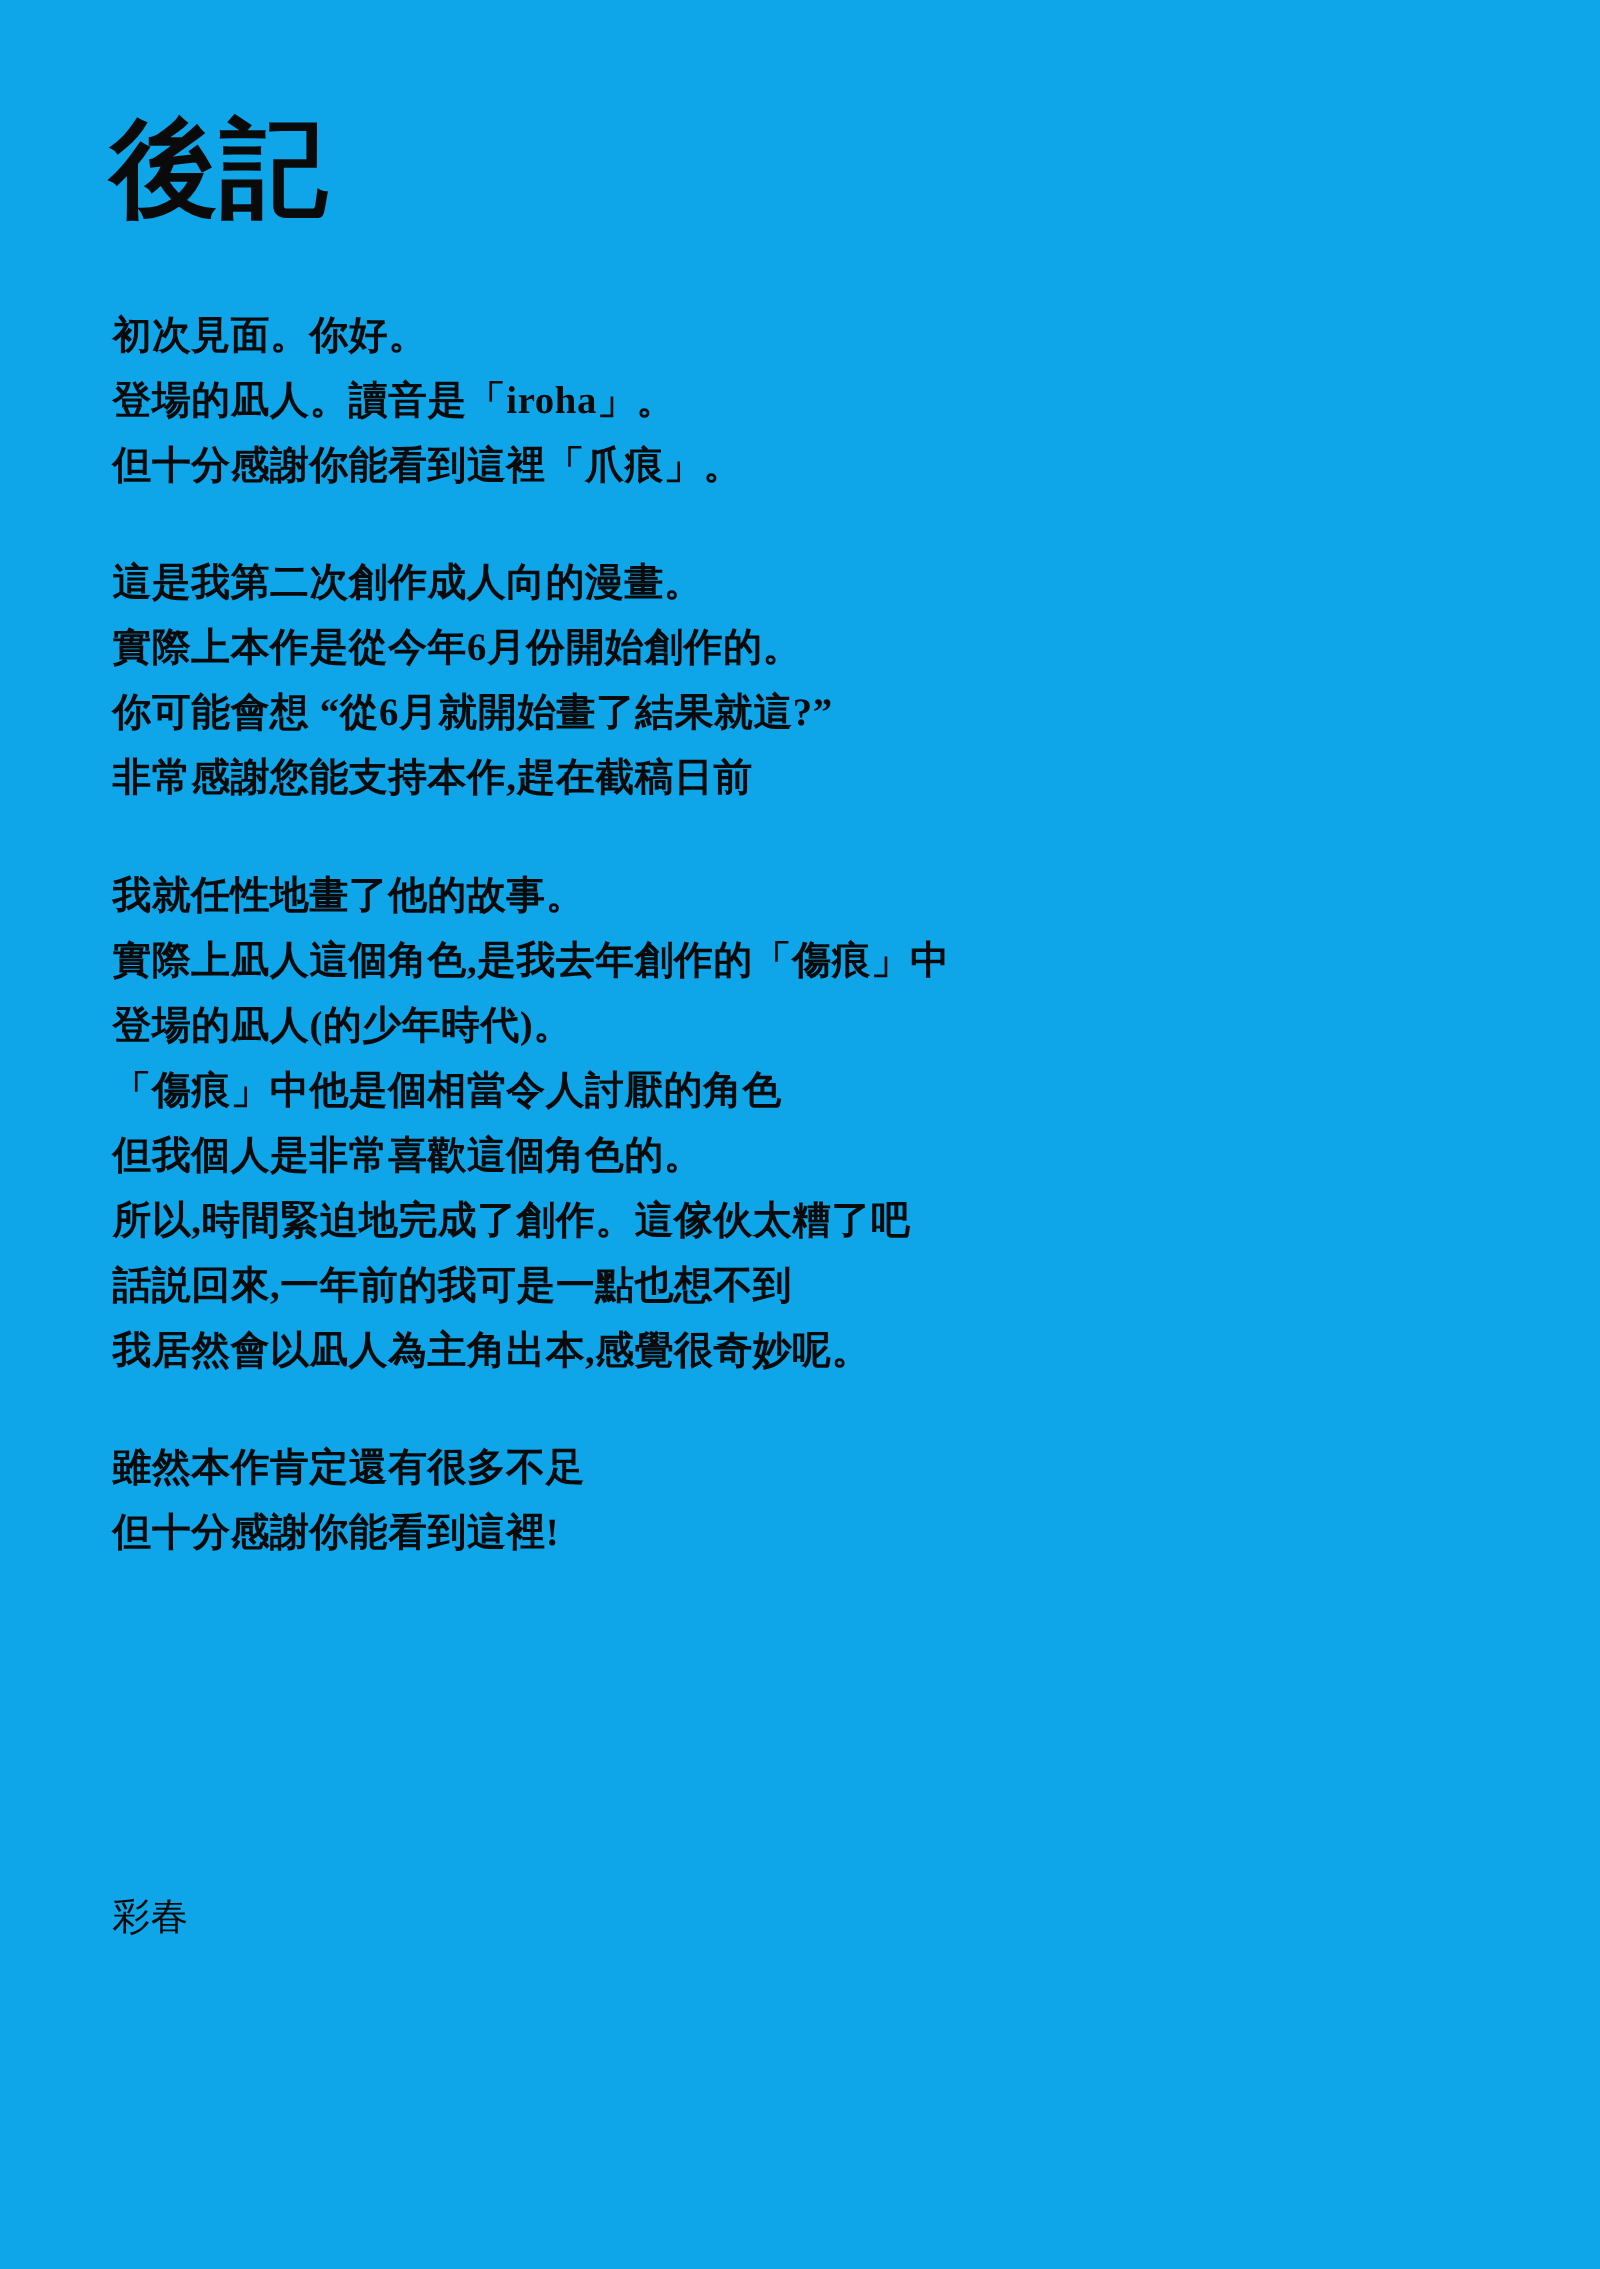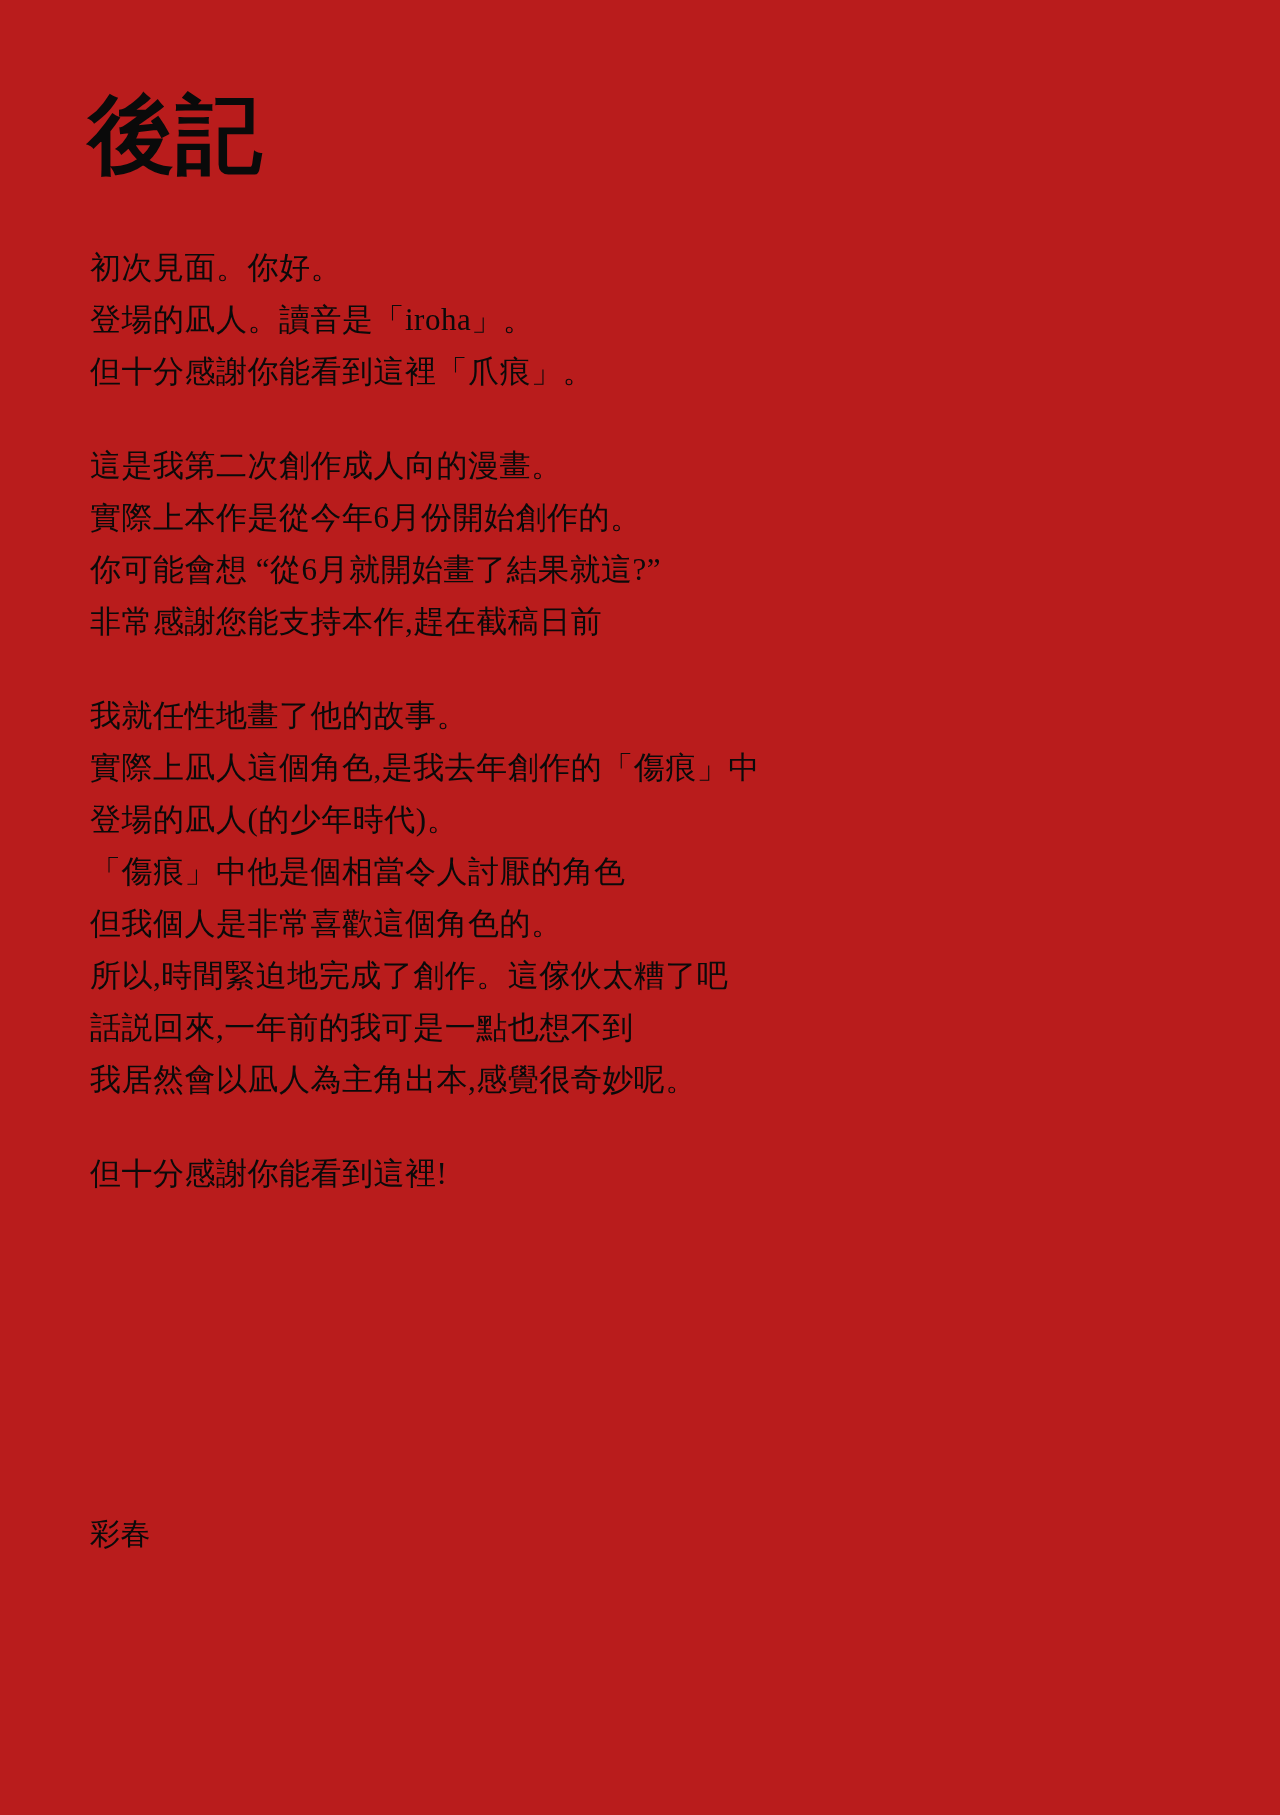--- a/index.html
+++ b/index.html
@@ -11,21 +11,21 @@
     width: 1280px;
     height: 1815px;
     position: relative;
     font-family: "Liberation Serif", "DejaVu Serif", serif;
     color: #000000;
     overflow: hidden;
   }
   .page {
     position: absolute;
     inset: 0;
-    background: #b91c1c;
+    background: #0ea5e9;
   }
   .title {
     position: absolute;
     left: 88px;
     top: 92px;
     font-size: 86px;
     line-height: 1.0;
     font-weight: 700;
     letter-spacing: 2px;
     color: #0a0a0a;
@@ -42,20 +42,21 @@
   }
   .para:last-child {
     margin-bottom: 0;
   }
   .line {
     font-size: 31px;
     line-height: 52px;
     letter-spacing: 0.5px;
     white-space: pre;
     color: #0a0a0a;
+    font-weight: bold;
   }
   .signature {
     position: absolute;
     left: 90px;
     top: 1508px;
     font-size: 30px;
     line-height: 52px;
     letter-spacing: 0.5px;
     color: #0a0a0a;
     white-space: pre;
@@ -88,20 +89,21 @@
       <div class="line">實際上凪人這個角色,是我去年創作的「傷痕」中</div>
       <div class="line">登場的凪人(的少年時代)。</div>
       <div class="line">「傷痕」中他是個相當令人討厭的角色</div>
       <div class="line">但我個人是非常喜歡這個角色的。</div>
       <div class="line">所以,時間緊迫地完成了創作。這傢伙太糟了吧</div>
       <div class="line">話説回來,一年前的我可是一點也想不到</div>
       <div class="line">我居然會以凪人為主角出本,感覺很奇妙呢。</div>
     </div>
 
     <div class="para">
+      <div class="line">雖然本作肯定還有很多不足</div>
       <div class="line">但十分感謝你能看到這裡!</div>
     </div>
 
   </div>
 
   <div class="signature">彩春</div>
 
 </div>
 
 </body></html>

